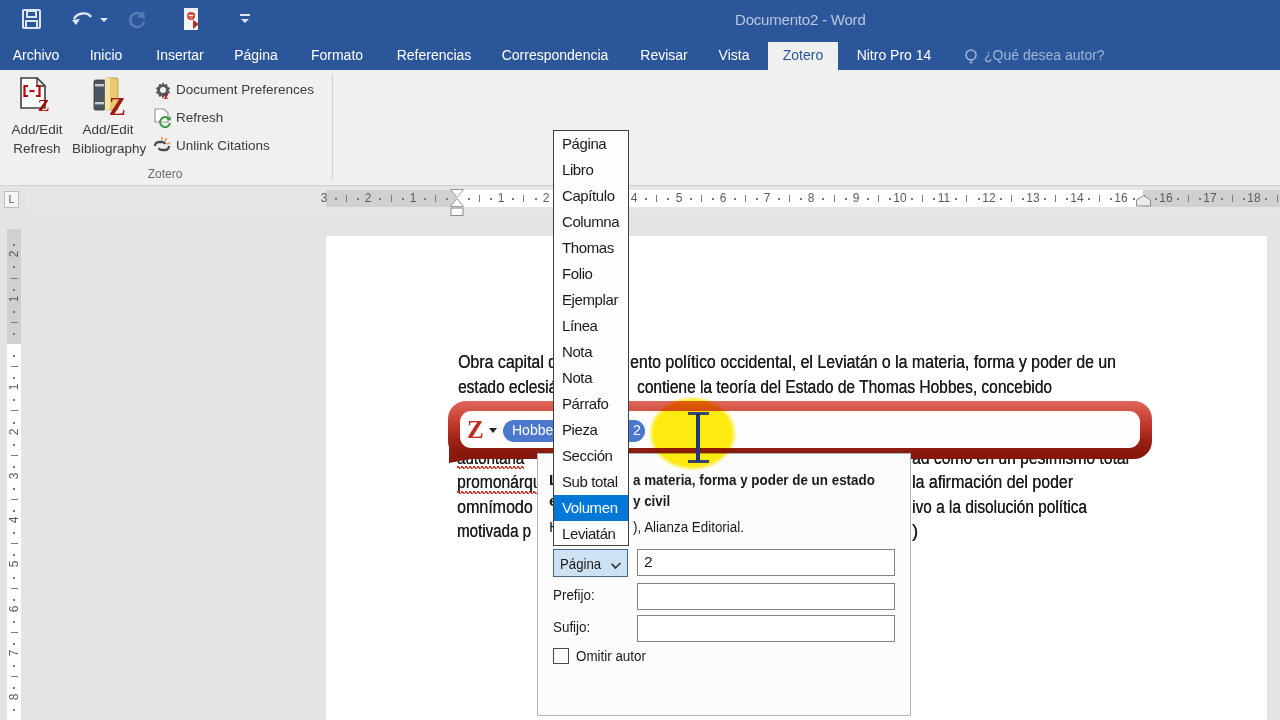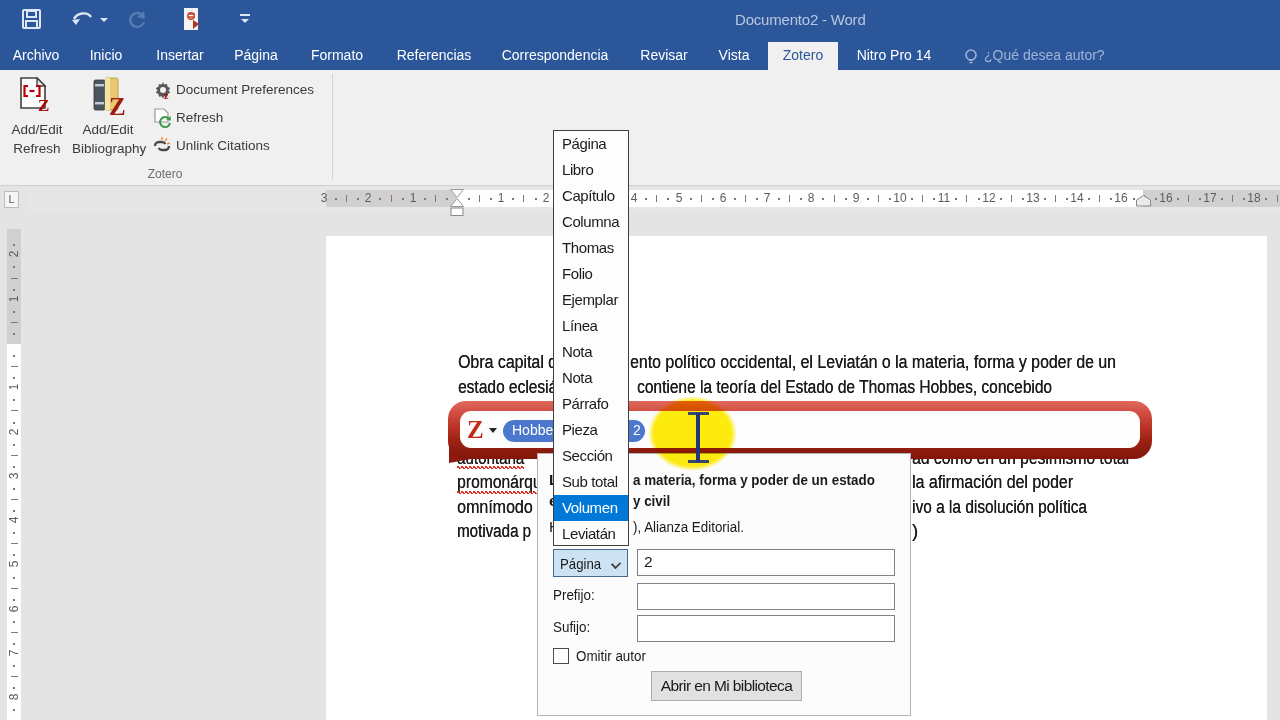--- a/index.html
+++ b/index.html
@@ -168,21 +168,20 @@
       <span>Página</span>
       <div id="pgchev"></div>
     </div>
 <div class="pinput" style="top:549px;">2</div>
 <div class="pinput" style="top:583px;"></div>
 <div class="pinput" style="top:615px;"></div>
 <div class="pop cond" style="left:553px; top:586px;">Prefijo:</div>
 <div class="pop cond" style="left:553px; top:618px;">Sufijo:</div>
 <div id="chk"></div>
 <div class="pop cond" style="left:576px; top:647px;">Omitir autor</div>
-<div id="btn">Abrir en Mi biblioteca</div>
 
 
 <div id="hl"></div>
 <div id="ibeam-t"></div><div id="ibeam-b"></div><div id="ibeam-v"></div>
 
 
 <div id="rulerrow"></div>
 <div id="hruler">
       <div class="gray1"></div>
       <div class="gray2"></div>

